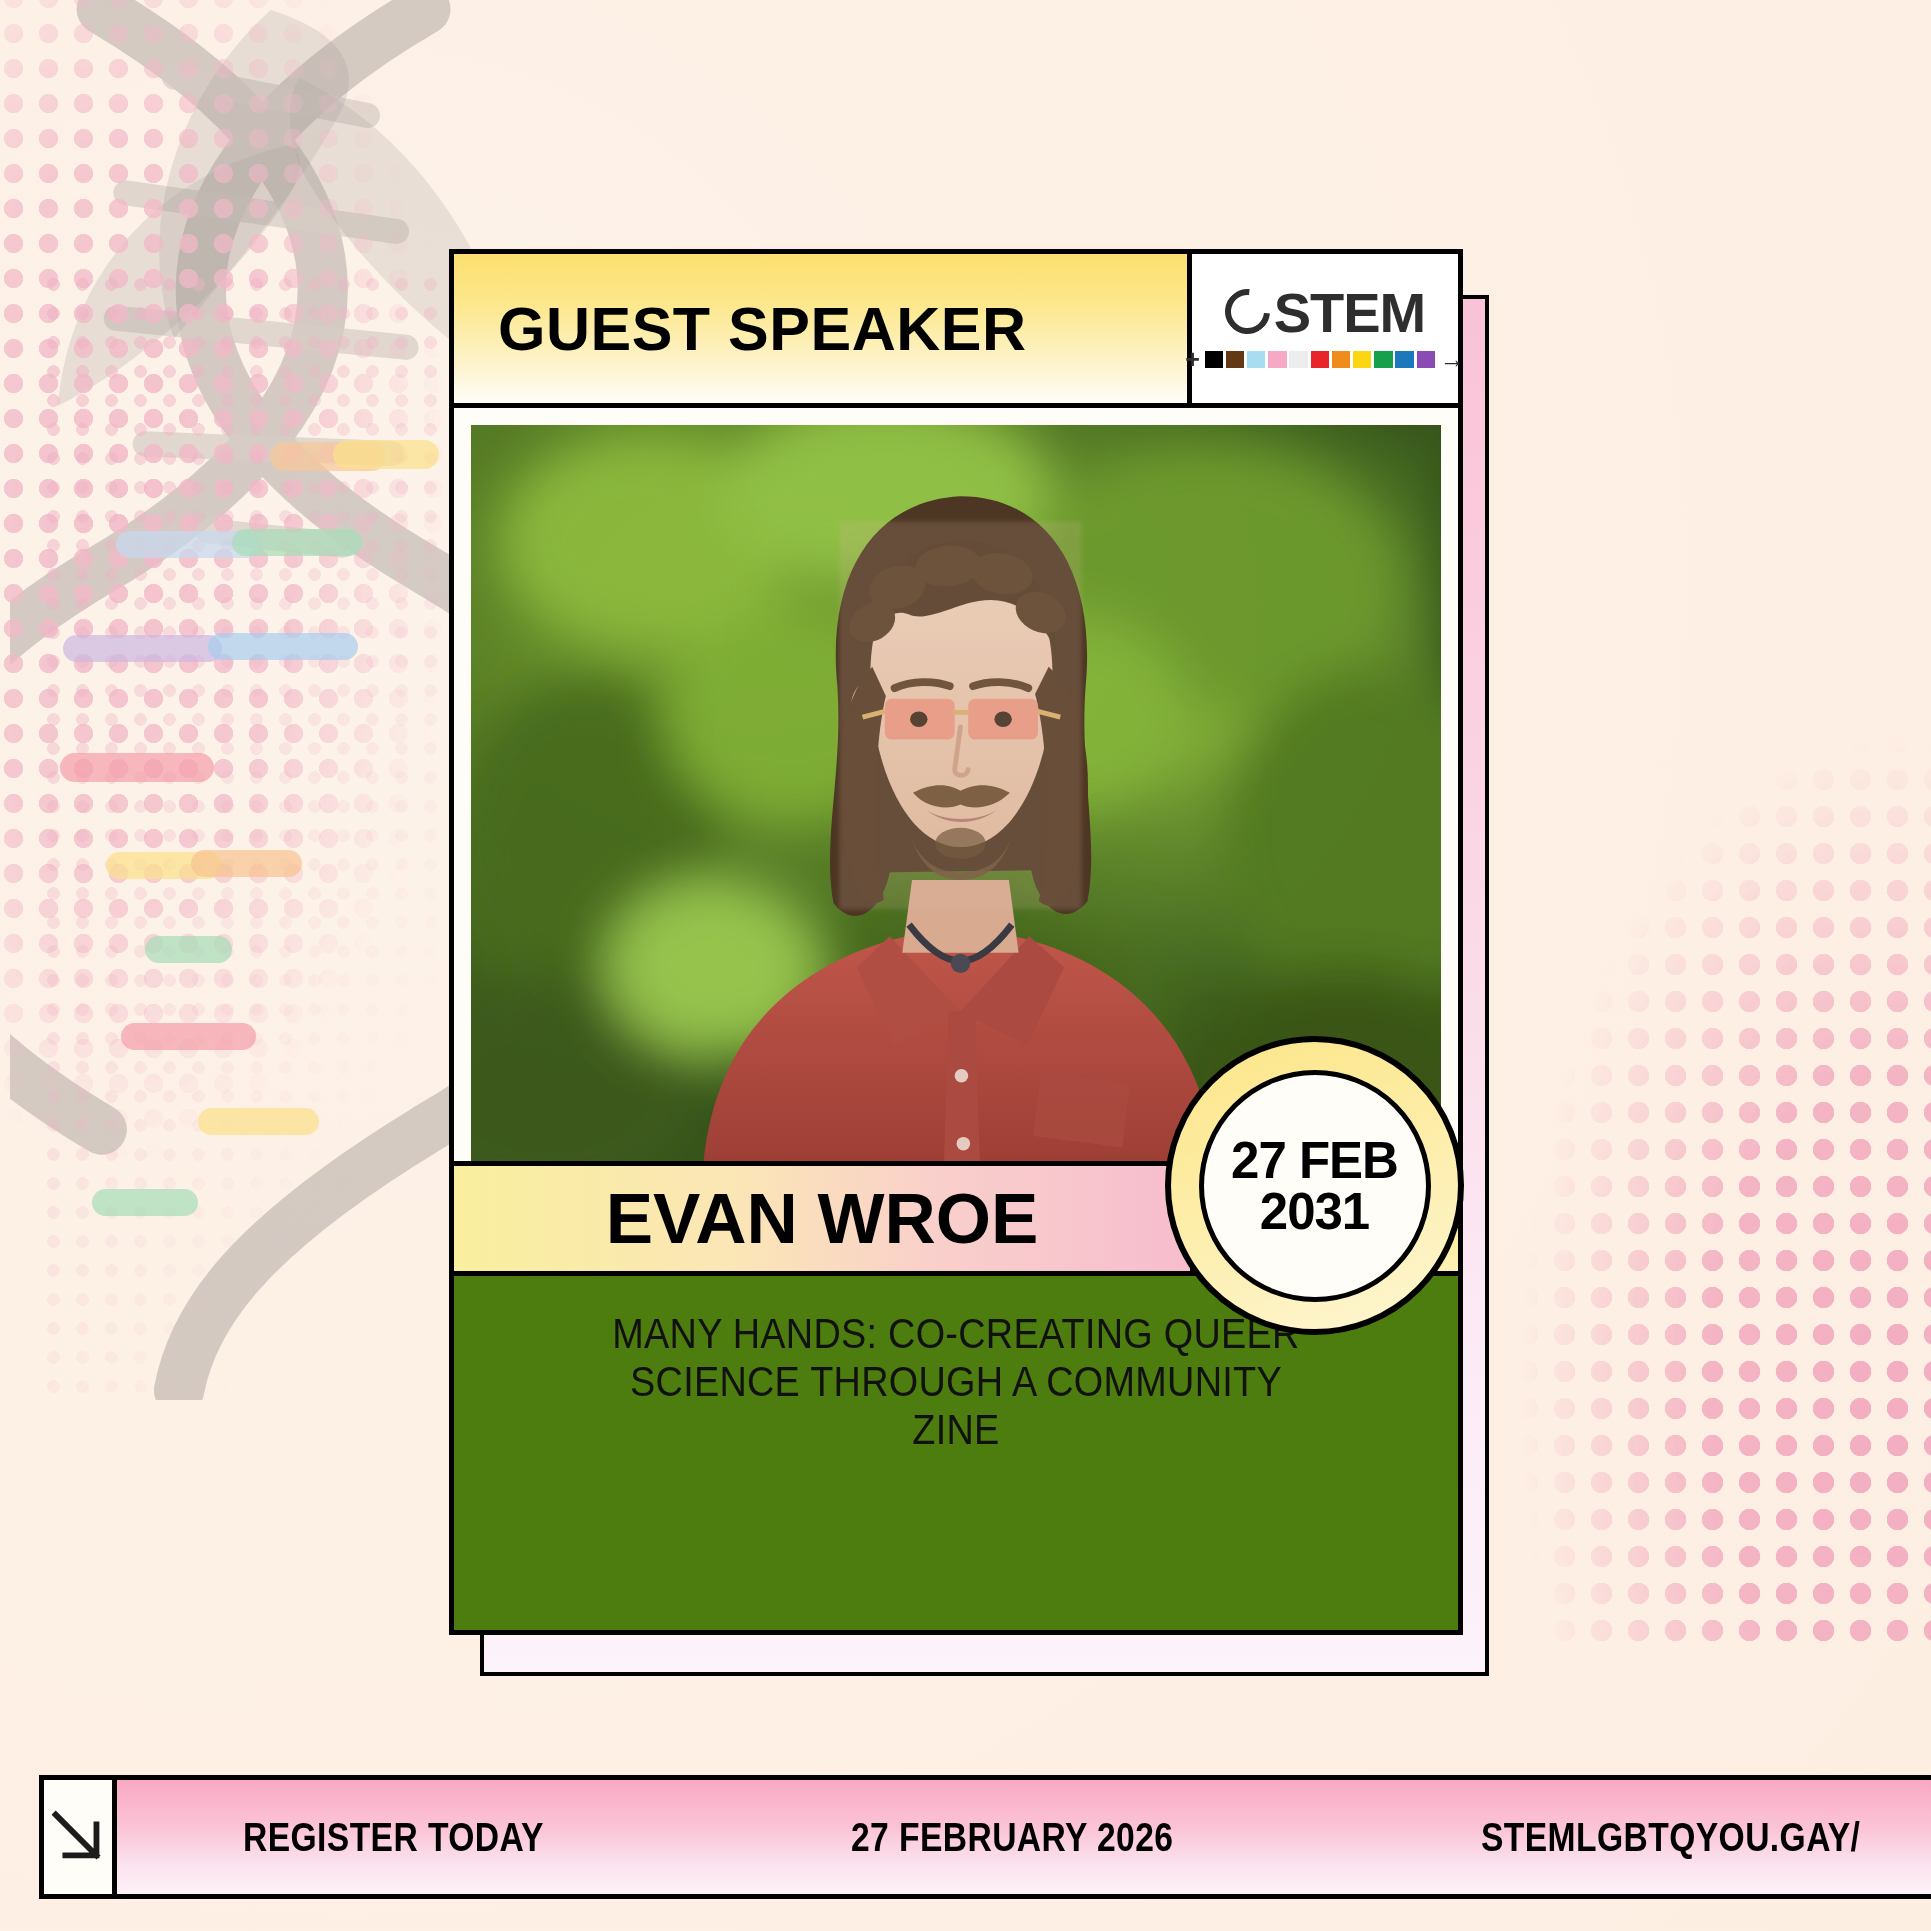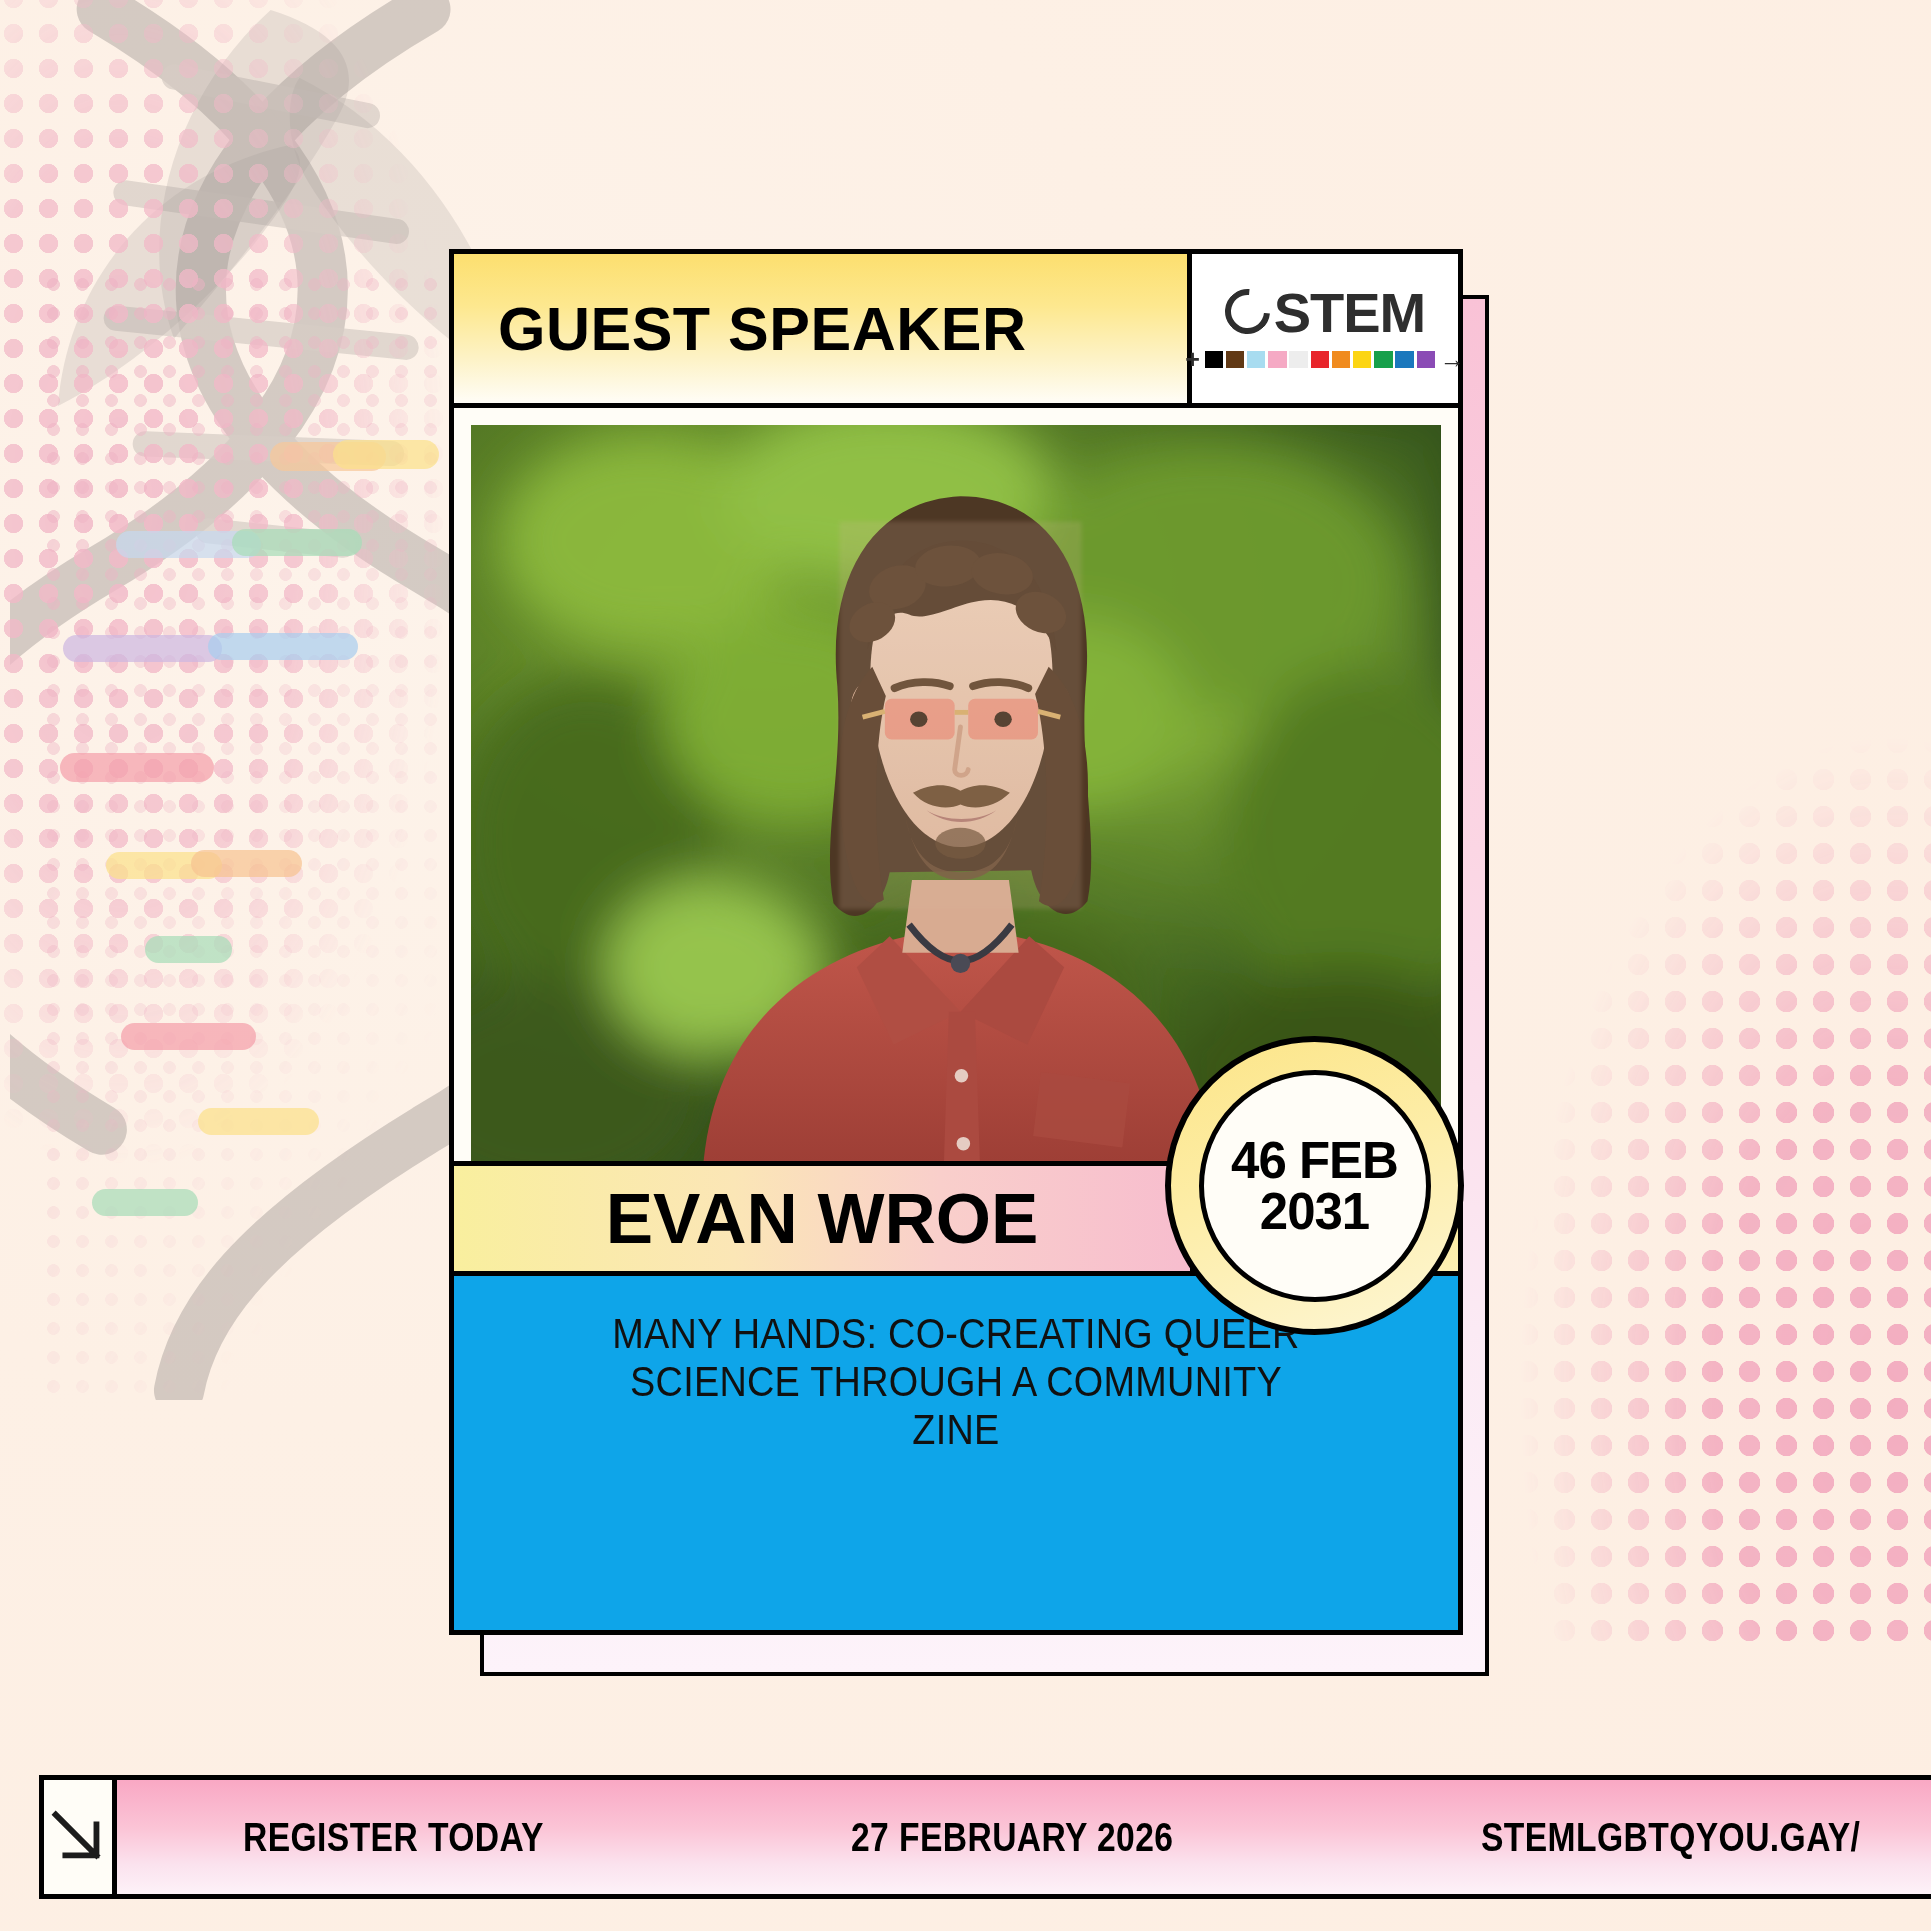--- a/index.html
+++ b/index.html
@@ -61,21 +61,21 @@
   .backing{
     position:absolute;left:480px;top:295px;width:1009px;height:1381px;
     background:linear-gradient(180deg,#f9c2d6 0%,#fbd6e4 40%,#fbeaf4 75%,#fdf3fa 100%);
     border:4.8px solid #000;
     box-sizing:border-box;
   }
 
   
   .card{
     position:absolute;left:449px;top:249px;width:1014px;height:1386px;
-    background:#0ea5e9;
+    background:#4d7c0f;
     border:5.8px solid #000;
     box-sizing:border-box;
   }
 
   
   .card-header{
     display:flex;height:154px;box-sizing:border-box;
     border-bottom:5.8px solid #000;
   }
   .header-title{
@@ -379,21 +379,21 @@
 
   <div class="talk">
     <span>MANY HANDS: CO-CREATING QUEER</span>
     <span>SCIENCE THROUGH A COMMUNITY</span>
     <span>ZINE</span>
   </div>
 </div>
 
 <div class="date-badge">
   <div class="date-inner">
-    <span>46 FEB</span>
+    <span>27 FEB</span>
     <span>2031</span>
   </div>
 </div>
 
 <div class="footer">
   <div class="footer-icon">
     <svg width="68" height="68" viewBox="0 0 70 70">
       <path d="M12 12 L 54 54 M54 22 L 54 54 L 22 54" stroke="#1c1c1c" stroke-width="6" fill="none" stroke-linecap="square"></path>
     </svg>
   </div>

